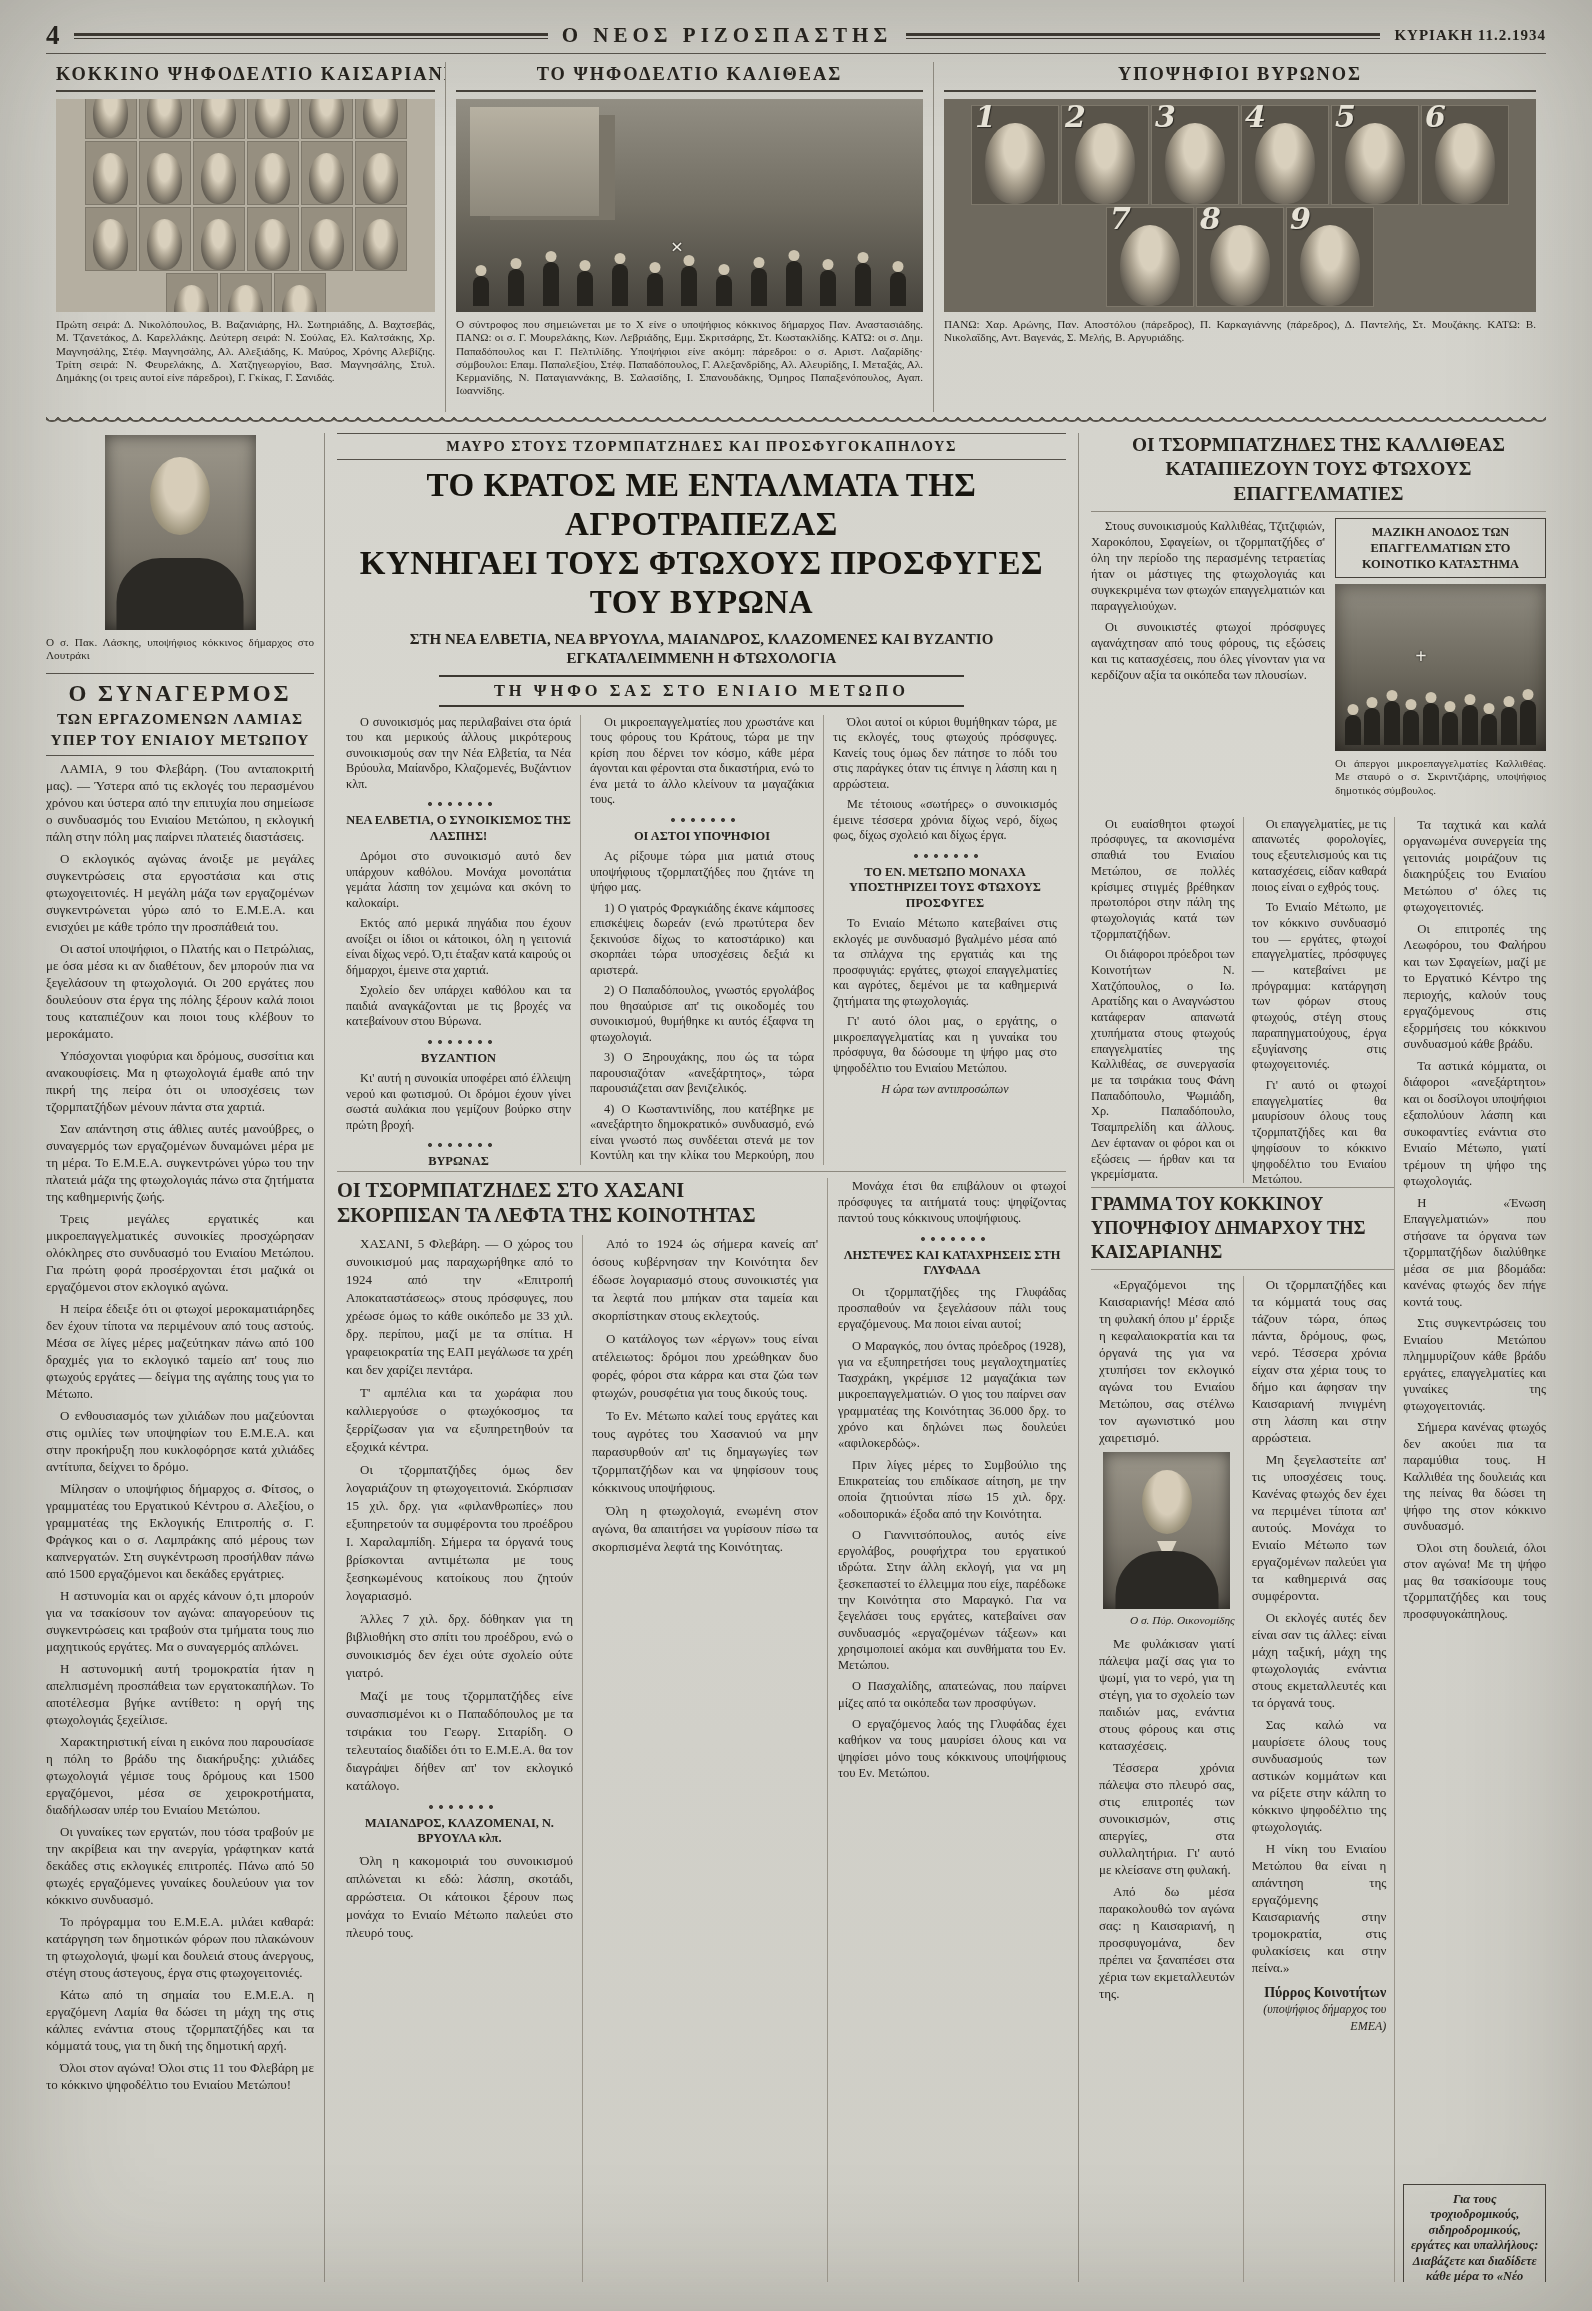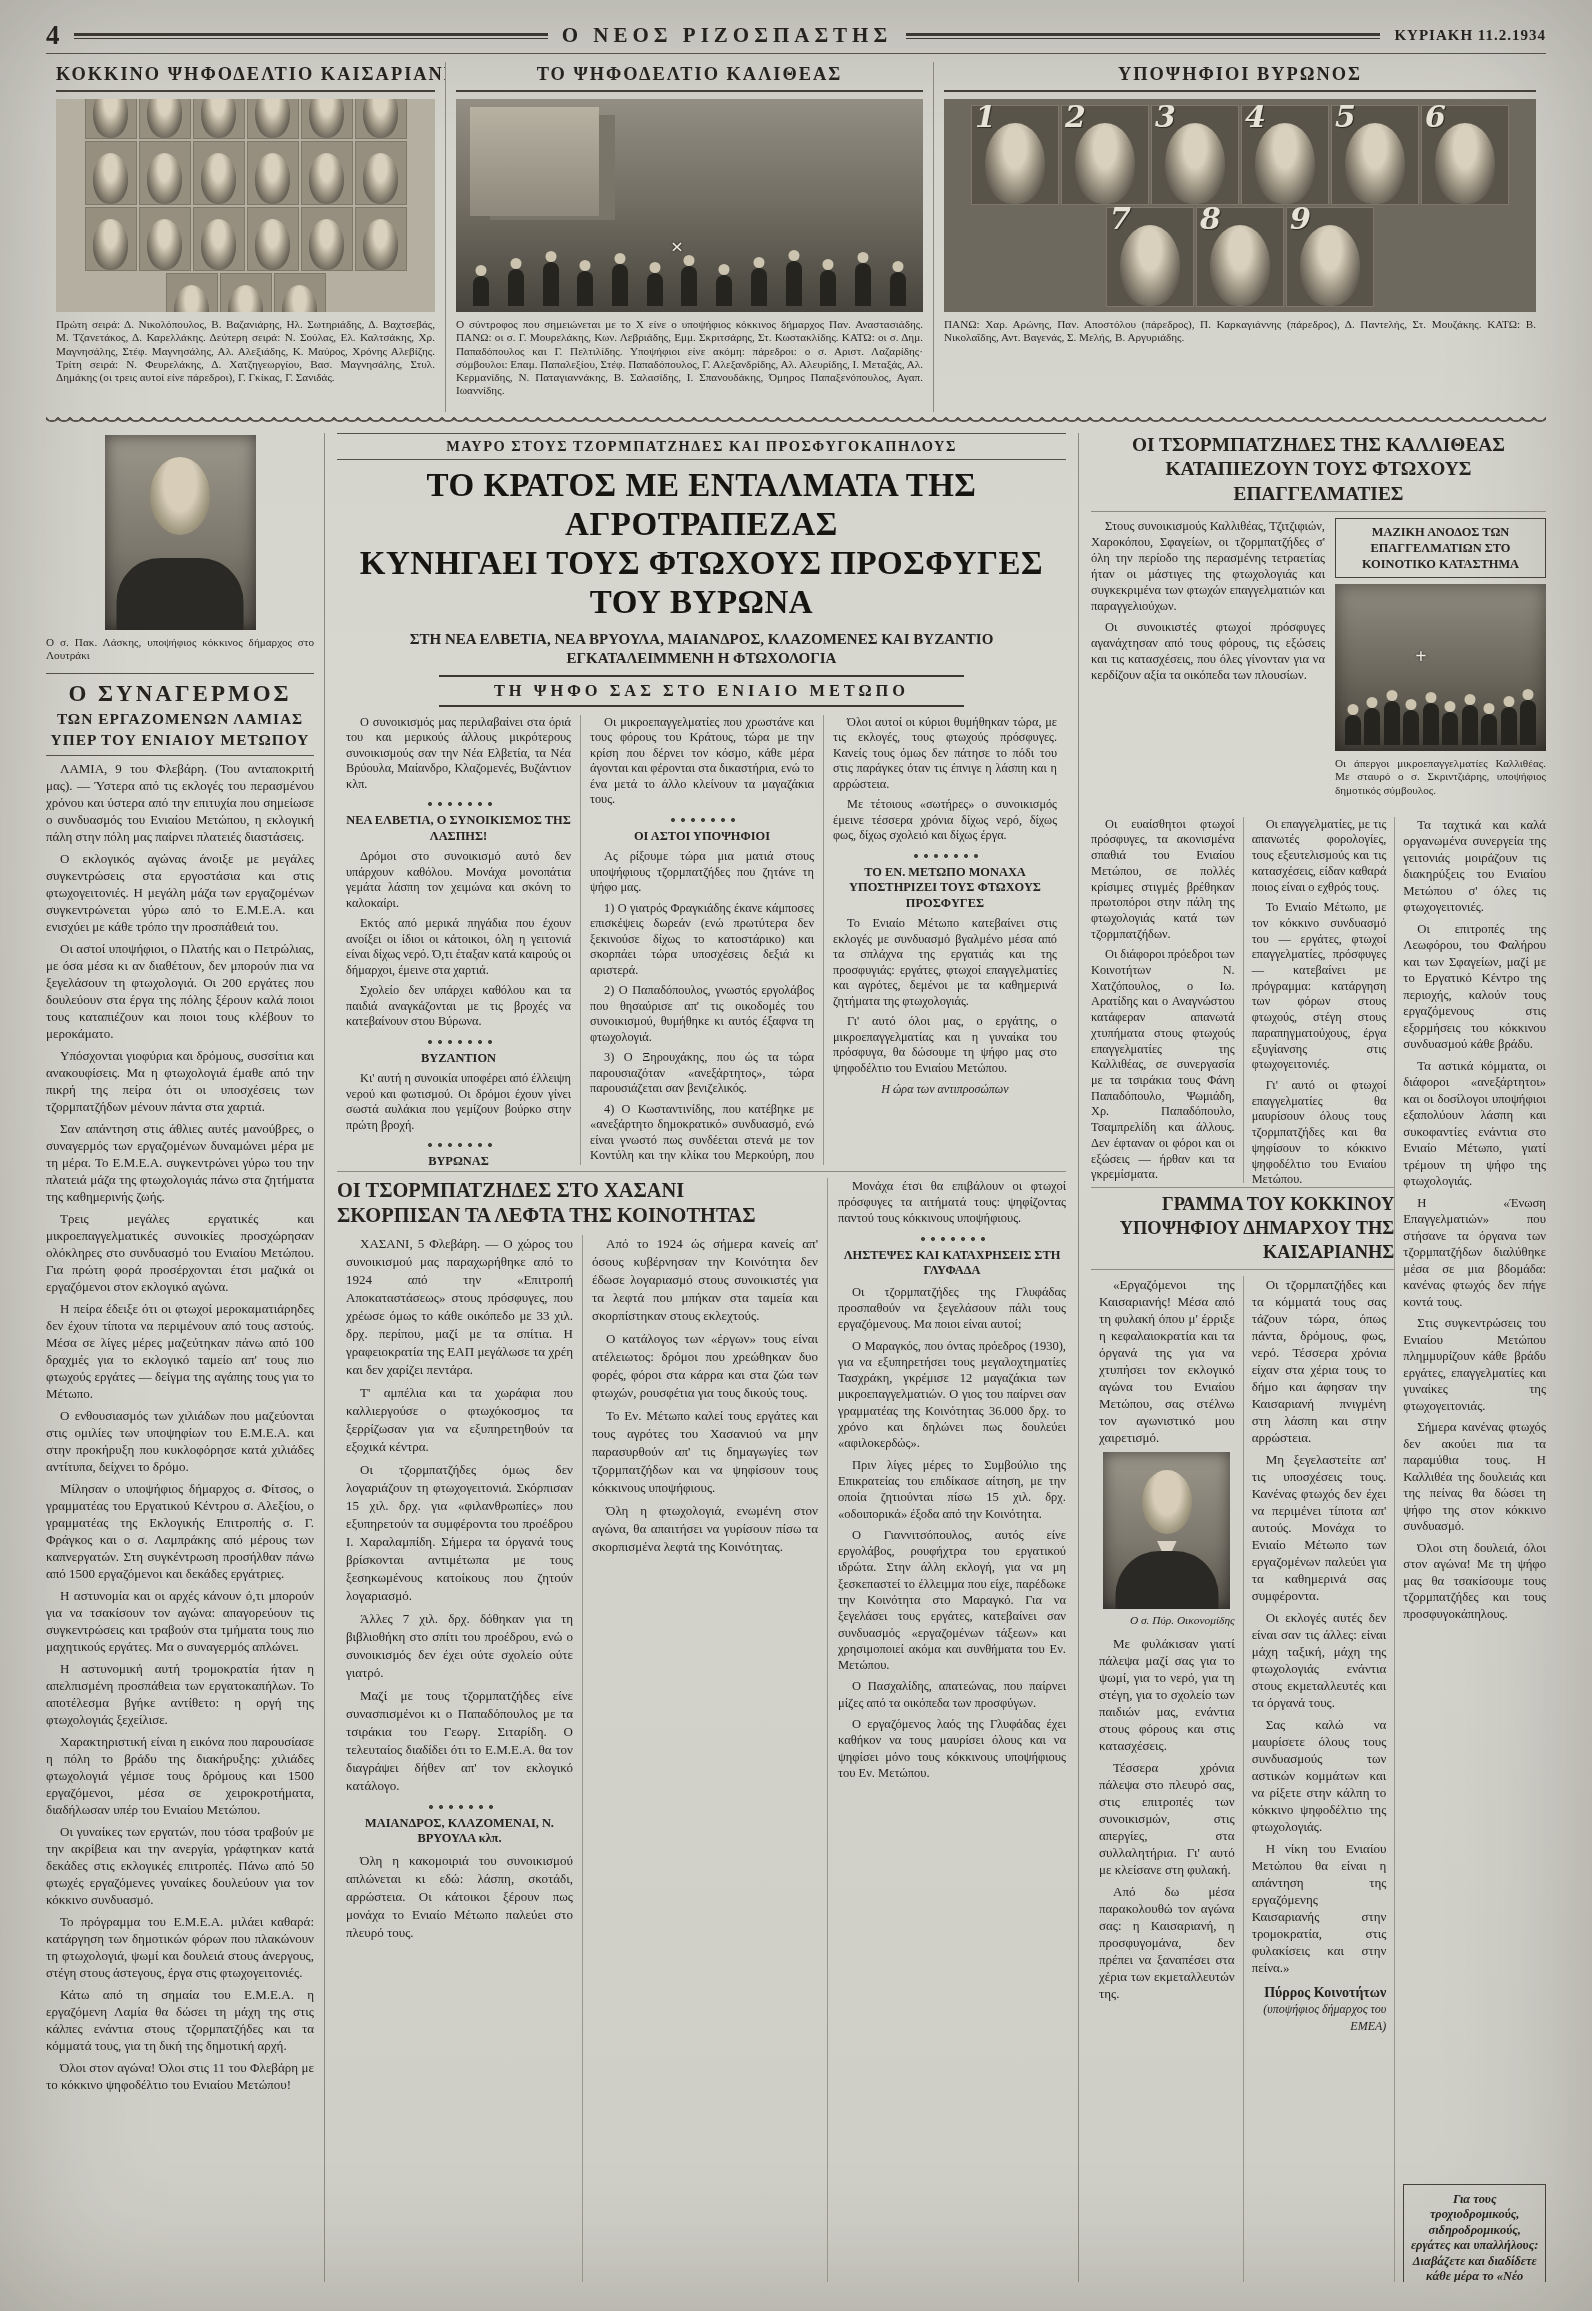--- a/index.html
+++ b/index.html
@@ -75,21 +75,21 @@
   .kal-head{text-align:center;font-weight:bold;font-size:19.4px;line-height:1.25;border-bottom:1px solid #8d897f;padding-bottom:5px;margin-bottom:6px}
   .rzone1{display:grid;grid-template-columns:1fr 211px;column-gap:10px;height:299px;overflow:hidden;font-size:12.5px;line-height:16px}
   .box-sub{border:1px solid #45413a;font-weight:bold;font-size:12.4px;text-align:center;line-height:1.3;padding:5px 4px;margin-bottom:6px}
   .strikers{height:167px;position:relative;overflow:hidden;background:linear-gradient(180deg,#8f8b80 0%,#6b675c 55%,#45423b 100%);box-shadow:inset 0 0 18px rgba(15,12,8,.5)}
   .strikers::after{content:"+";position:absolute;left:38%;top:38%;font-size:20px;font-weight:bold;color:#f0ede3;text-shadow:0 0 2px #000}
   .rzone2{display:grid;grid-template-columns:1fr 1fr 1fr;grid-template-rows:366px 1fr;grid-template-areas:"a b c" "l l c";height:calc(100% - 358px);overflow:hidden}
   .rz-a{grid-area:a;padding:0 8px 0 0;font-size:12.3px;line-height:15.7px;overflow:hidden}
   .rz-b{grid-area:b;padding:0 8px;border-left:1px solid #9a958a;font-size:12.3px;line-height:15.7px;overflow:hidden}
   .rz-c{grid-area:c;padding:0 0 0 8px;border-left:1px solid #9a958a;font-size:12.7px;line-height:16.5px;display:flex;flex-direction:column;overflow:hidden}
   .letter{grid-area:l;border-top:1px solid #8d897f;margin-top:4px;padding-top:5px;overflow:hidden}
-  .letter-head{text-align:right;font-weight:bold;font-size:18.4px;line-height:1.3;border-bottom:1px solid #8d897f;padding-bottom:4px;margin-bottom:6px}
+  .letter-head{text-align:left;font-weight:bold;font-size:18.4px;line-height:1.3;border-bottom:1px solid #8d897f;padding-bottom:4px;margin-bottom:6px}
   .lcols{display:grid;grid-template-columns:1fr 1fr;height:calc(100% - 70px);overflow:hidden;font-size:13px;line-height:17px}
   .lcol{padding:0 8px}
   .lcol + .lcol{border-left:1px solid #9a958a}
   .portrait.small{width:127px;height:157px;margin:6px auto 3px}
   .portrait.small .phead{width:50px;height:64px;top:18px}
   .portrait.small .pbody{width:103px;height:58px}
   .sign1{text-align:right;font-weight:bold;font-size:14px;margin-top:8px}
   .sign2{text-align:right;font-style:italic;font-size:12px}
   .promo{margin-top:auto;border:1px solid #45413a;padding:7px 6px;font-weight:bold;font-style:italic;font-size:12.4px;line-height:15.4px;text-align:center}
   .pcap{font-size:11.4px;text-align:right;margin:3px 0 6px;font-style:italic}
@@ -380,21 +380,21 @@
           </div>
         </div>
         <div class="glyf-col">
           <div>
               <p class="body-p">Μονάχα έτσι θα επιβάλουν οι φτωχοί πρόσφυγες τα αιτήματά τους: ψηφίζοντας παντού τους κόκκινους υποψήφιους.</p>
             </div>
           <div class="sep"></div>
           <div class="sub">ΛΗΣΤΕΨΕΣ ΚΑΙ ΚΑΤΑΧΡΗΣΕΙΣ ΣΤΗ ΓΛΥΦΑΔΑ</div>
           <div>
               <p class="body-p">Οι τζορμπατζήδες της Γλυφάδας προσπαθούν να ξεγελάσουν πάλι τους εργαζόμενους. Μα ποιοι είναι αυτοί;</p>
-              <p class="body-p">Ο Μαραγκός, που όντας πρόεδρος (1930), για να εξυπηρετήσει τους μεγαλοχτηματίες Τασχράκη, γκρέμισε 12 μαγαζάκια των μικροεπαγγελματιών. Ο γιος του παίρνει σαν γραμματέας της Κοινότητας 36.000 δρχ. το χρόνο και δηλώνει πως δουλεύει «αφιλοκερδώς».</p>
+              <p class="body-p">Ο Μαραγκός, που όντας πρόεδρος (1928), για να εξυπηρετήσει τους μεγαλοχτηματίες Τασχράκη, γκρέμισε 12 μαγαζάκια των μικροεπαγγελματιών. Ο γιος του παίρνει σαν γραμματέας της Κοινότητας 36.000 δρχ. το χρόνο και δηλώνει πως δουλεύει «αφιλοκερδώς».</p>
               <p class="body-p">Πριν λίγες μέρες το Συμβούλιο της Επικρατείας του επιδίκασε αίτηση, με την οποία ζητιούνται πίσω 15 χιλ. δρχ. «οδοιπορικά» έξοδα από την Κοινότητα.</p>
               <p class="body-p">Ο Γιαννιτσόπουλος, αυτός είνε εργολάβος, ρουφήχτρα του εργατικού ιδρώτα. Στην άλλη εκλογή, για να μη ξεσκεπαστεί το έλλειμμα που είχε, παρέδωκε την Κοινότητα στο Μαραγκό. Για να ξεγελάσει τους εργάτες, κατεβαίνει σαν συνδυασμός «εργαζομένων τάξεων» και χρησιμοποιεί ακόμα και συνθήματα του Εν. Μετώπου.</p>
               <p class="body-p">Ο Πασχαλίδης, απατεώνας, που παίρνει μίζες από τα οικόπεδα των προσφύγων.</p>
               <p class="body-p">Ο εργαζόμενος λαός της Γλυφάδας έχει καθήκον να τους μαυρίσει όλους και να ψηφίσει μόνο τους κόκκινους υποψήφιους του Εν. Μετώπου.</p>
             </div>
         </div>
       </div>
     </div>
 
     <div class="col-right">

